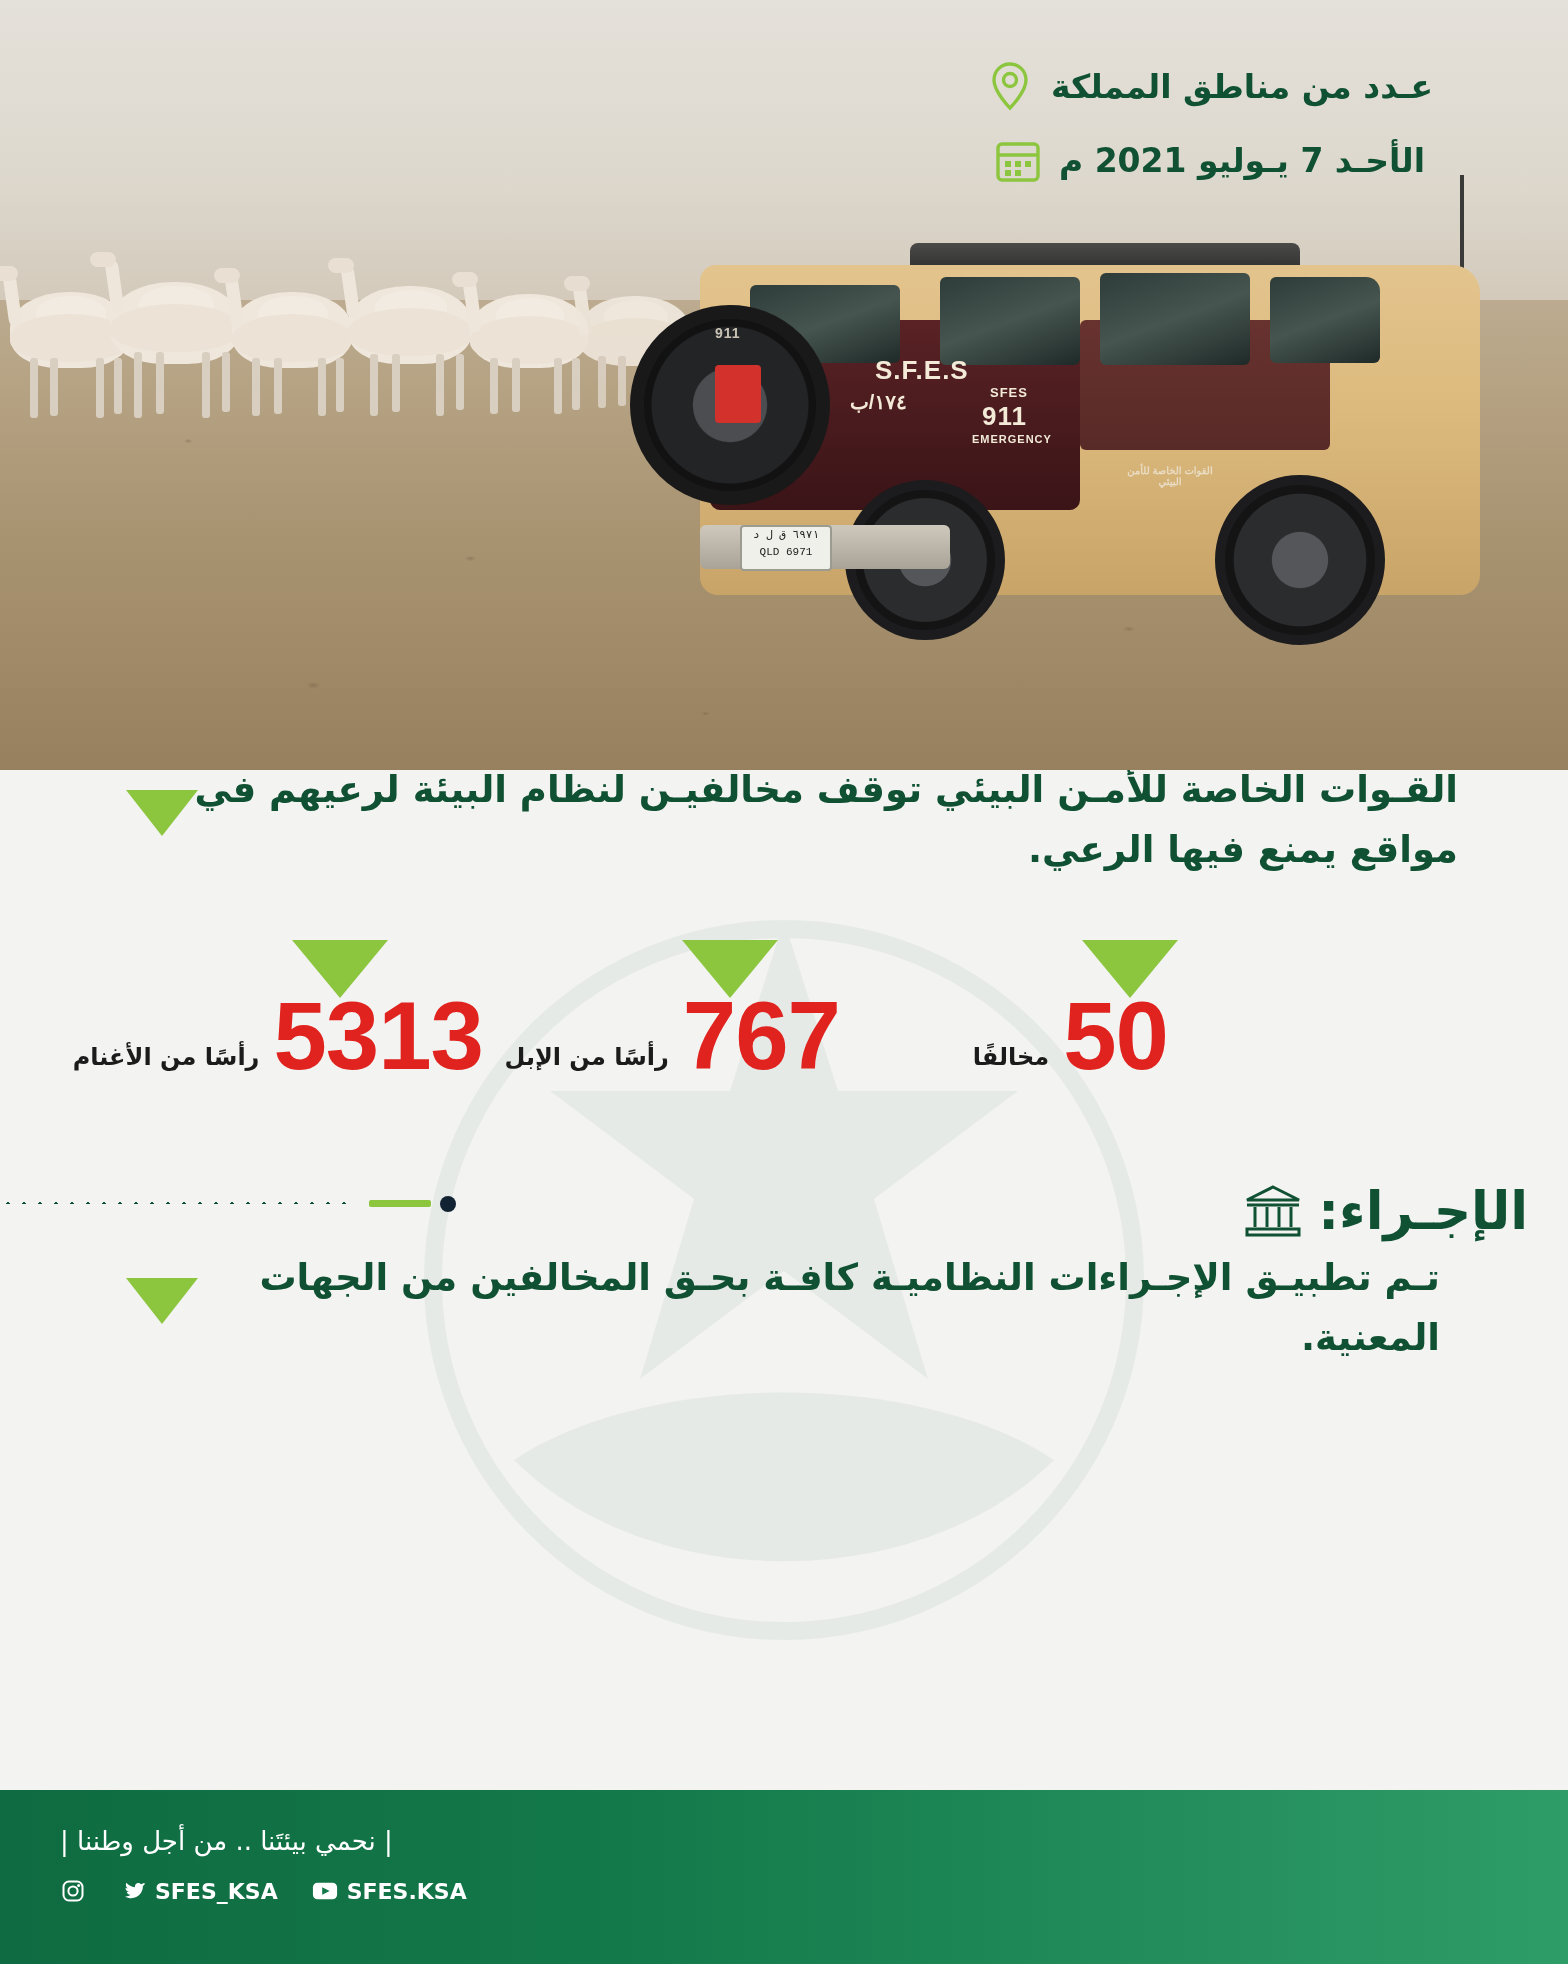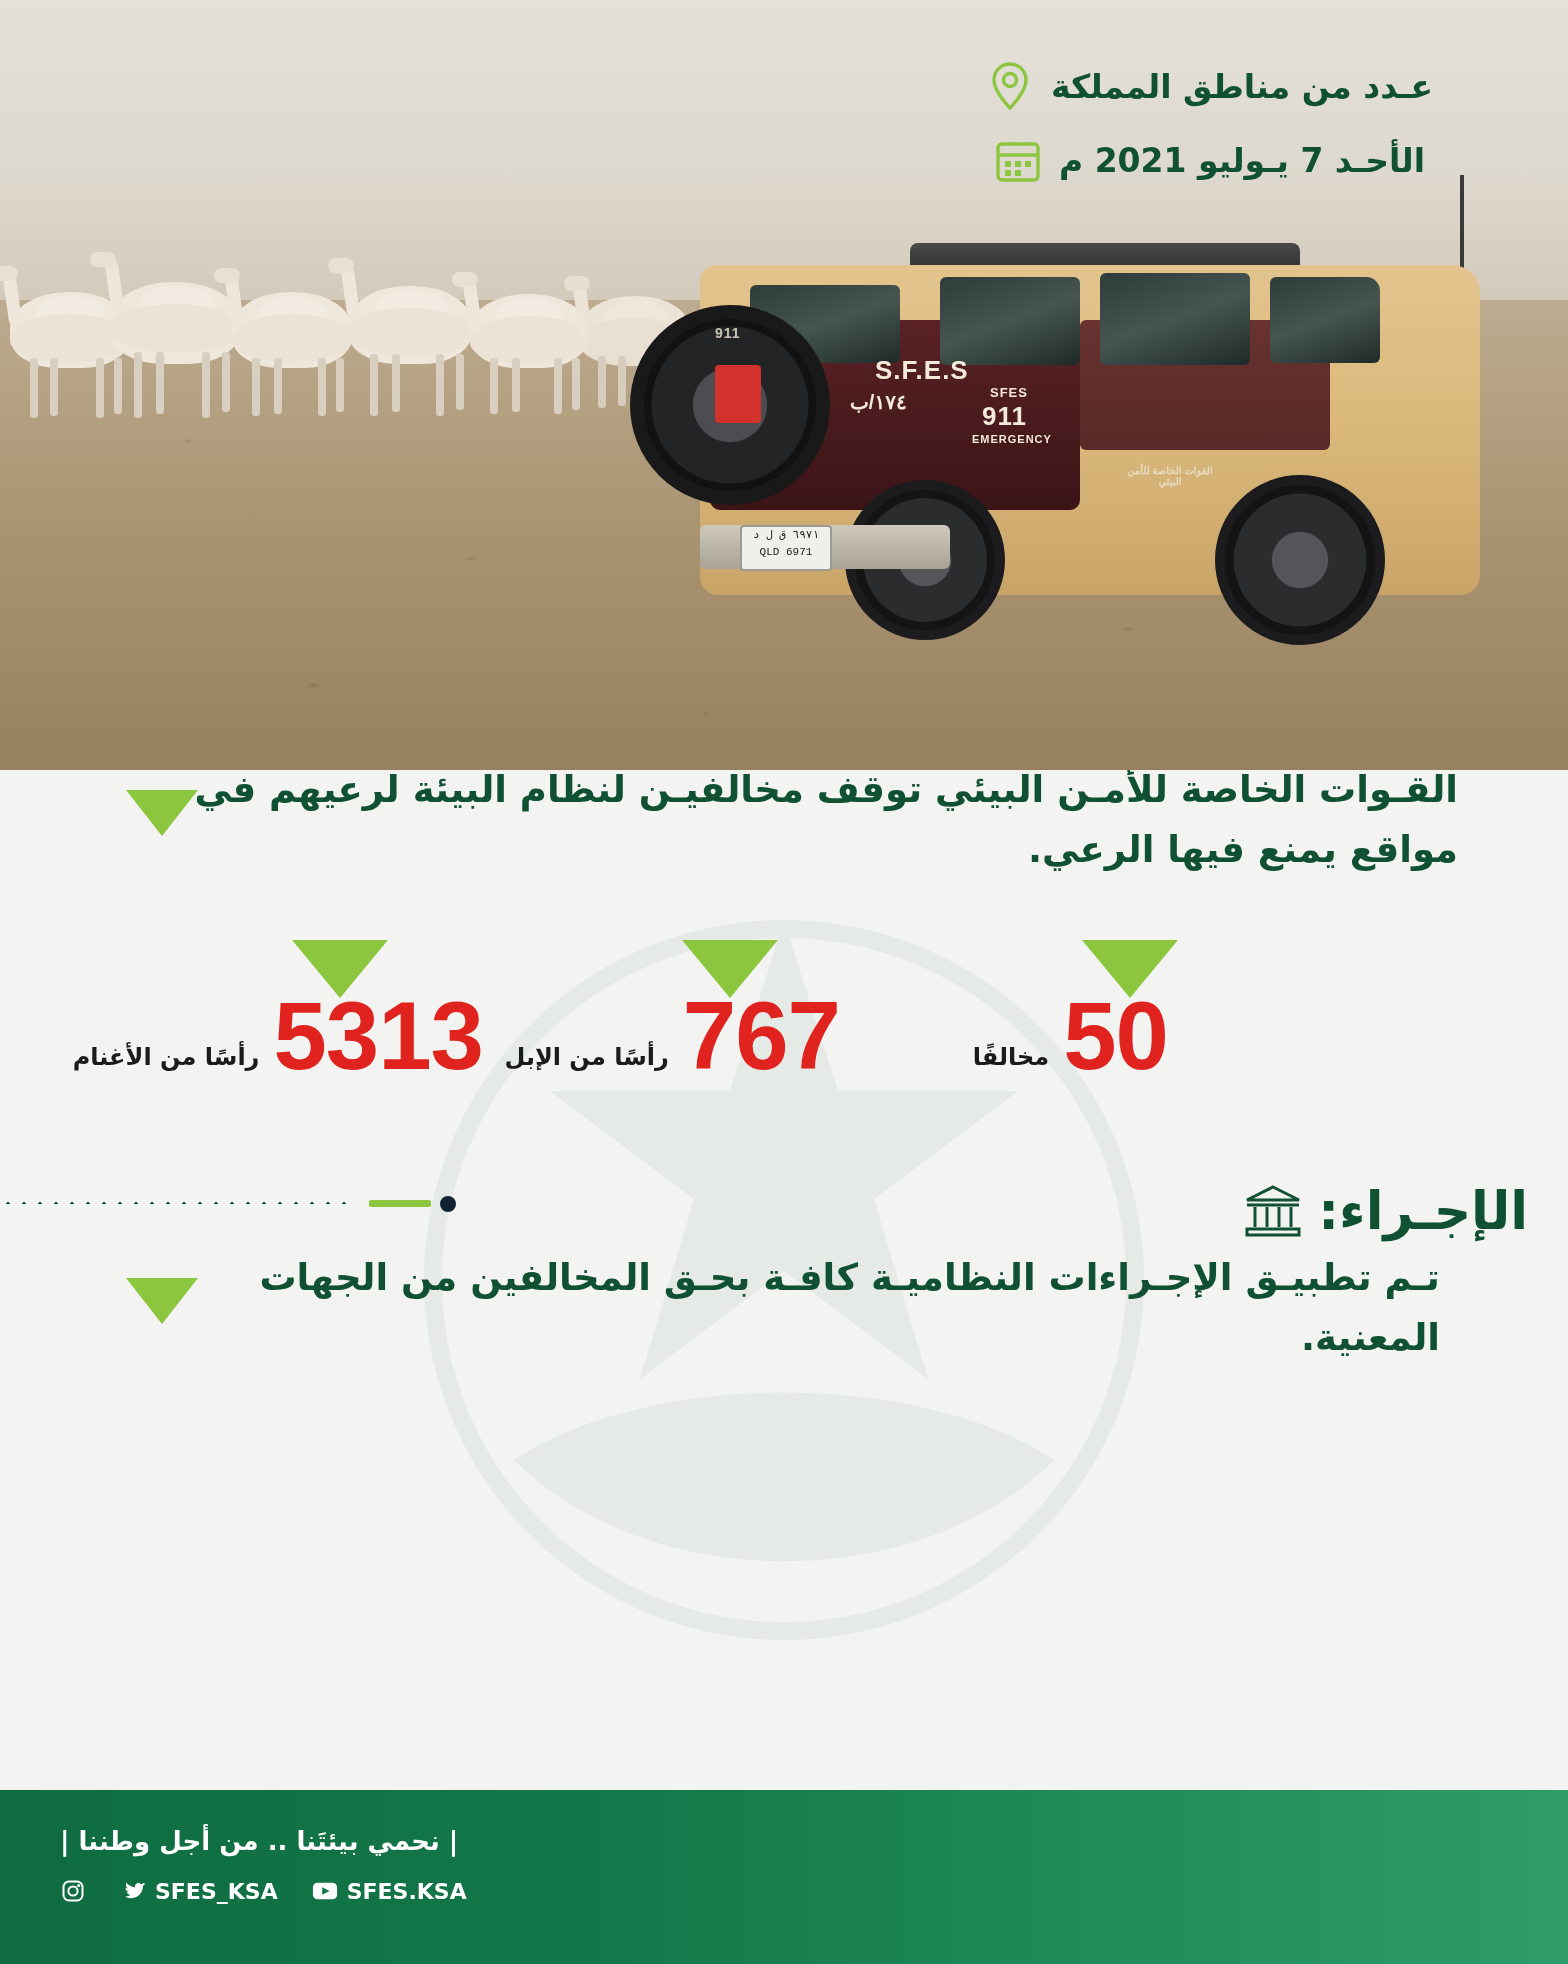--- a/index.html
+++ b/index.html
@@ -167,21 +167,21 @@
   .footer {
     position:absolute; bottom:0; left:0; width:1568px; height:174px;
     background: linear-gradient(90deg, #0f6b41 0%, #13794a 40%, #2f9d68 100%);
     color:#fff;
   }
   .footer-right { position:absolute; right:40px; top:32px; display:flex; align-items:center; gap:26px; }
   .f-logo-box { display:flex; align-items:center; gap:22px; }
   .f-divider { width:2px; height:96px; background:rgba(255,255,255,.5); }
   .f-org { text-align:right; font-size:27px; font-weight:bold; line-height:1.35; }
   .footer-left { position:absolute; left:60px; top:36px; color:#fff; }
-  .f-slogan { font-size:26px; font-weight:bold; letter-spacing:.5px; margin-bottom:22px; text-align:left; direction:rtl; }
+  .f-slogan { font-size:26px; font-weight:normal; letter-spacing:.5px; margin-bottom:22px; text-align:left; direction:rtl; }
   .f-social { display:flex; align-items:center; gap:10px; direction:ltr; font-size:22px; font-weight:bold; }
   .f-social .grp { display:flex; align-items:center; gap:9px; margin-right:24px; }
   .sico { width:26px; height:26px; display:inline-flex; align-items:center; justify-content:center; }
 </style>
 </head>
 <body>
 
 <div class="page">
 
   <div class="photo">

